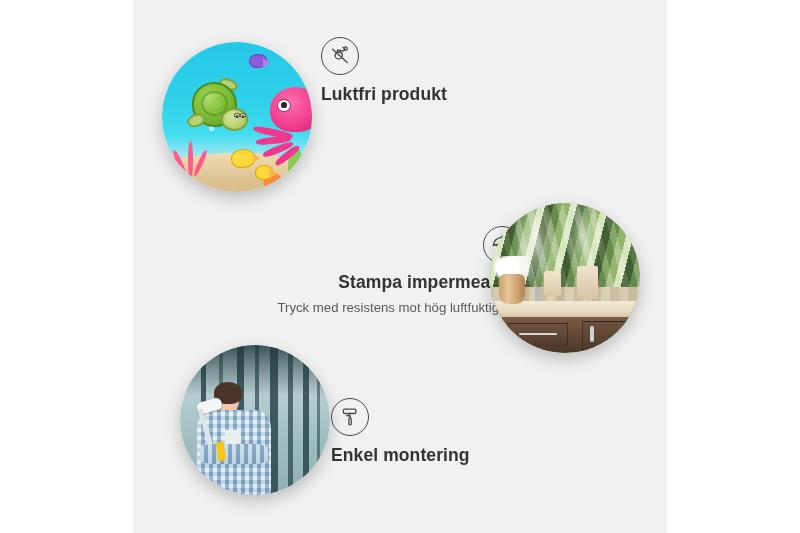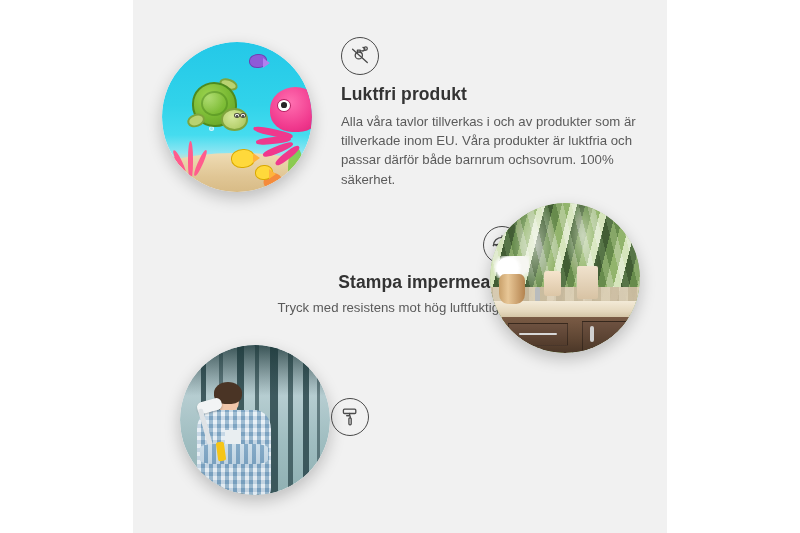--- a/index.html
+++ b/index.html
@@ -317,21 +317,21 @@
     letter-spacing: .1px;
     line-height: 1.25;
   }
   .feature p {
     font-size: 13.2px;
     color: #5a5a5a;
     line-height: 1.46;
   }
 
   
-  #feature-odourless { left: 208px; top: 37px; width: 300px; text-align: left; }
+  #feature-odourless { left: 188px; top: 37px; width: 300px; text-align: left; }
   #feature-odourless .icon-circle { margin-bottom: 9px; }
   #feature-odourless h3 { margin-bottom: 6px; }
 
   
   #feature-waterproof { left: 58px; top: 226px; width: 330px; text-align: right; }
   #feature-waterproof .icon-wrap { display:flex; justify-content:flex-end; margin-bottom: 8px; }
   #feature-waterproof h3 { margin-bottom: 4px; }
 
   
   #feature-easy { left: 198px; top: 398px; width: 300px; text-align: left; }
@@ -388,21 +388,20 @@
         <svg width="24" height="24" viewBox="0 0 24 24" fill="none" stroke="#4a4a4a" stroke-width="1.3" stroke-linecap="round" stroke-linejoin="round">
           <path d="M7.2 11.4c0-1.9 1.6-3.4 3.6-3.4s3.6 1.5 3.6 3.4-1.6 3.5-3.6 3.5-3.6-1.6-3.6-3.5z"></path>
           <path d="M9.4 8V6.2h2.9V8"></path>
           <path d="M12.3 6.9h2.6"></path>
           <path d="M14.9 6.9c1.1 0 2-.8 2-1.8s-.9-1.8-2-1.8"></path>
           <circle cx="17.6" cy="4.6" r="1.7"></circle>
           <path d="M4.6 5.2 19.3 18.6"></path>
         </svg>
       </div>
       <h3>Luktfri produkt</h3>
-      <p>Alla våra tavlor tillverkas i och av produkter som är tillverkade inom EU. Våra produkter är luktfria och passar därför både barnrum ochsovrum. 100% säkerhet.</p>
     </div>
 
     <div class="feature" id="feature-waterproof">
       <div class="icon-wrap">
         <div class="icon-circle">
           <svg width="24" height="24" viewBox="0 0 24 24" fill="none" stroke="#4a4a4a" stroke-width="1.3" stroke-linecap="round" stroke-linejoin="round">
             <path d="M3.4 12.6c0-4.6 3.8-8.3 8.6-8.3s8.6 3.7 8.6 8.3"></path>
             <path d="M3.4 12.6c.9-1.5 2-1.5 2.9 0 .9-1.5 2-1.5 2.9 0 .86-1.5 2-1.5 2.8 0 .9-1.5 2-1.5 2.9 0 .9-1.5 2-1.5 2.9 0 .9-1.5 2-1.5 2.8 0"></path>
             <path d="M12 4.3V2.8"></path>
             <path d="M12 12.6v5.5c0 1.1-.9 2-2 2s-2-.9-2-2"></path>
@@ -463,16 +462,17 @@
 
     <div class="feature" id="feature-easy">
       <div class="icon-circle">
         <svg width="24" height="24" viewBox="0 0 24 24" fill="none" stroke="#4a4a4a" stroke-width="1.3" stroke-linecap="round" stroke-linejoin="round">
           <rect x="5.4" y="4.2" width="12.4" height="4.3" rx="1.1"></rect>
           <path d="M11.6 8.5v2.2H8.9"></path>
           <path d="M8.9 10.7h2.4a1 1 0 0 1 1 1v1.1"></path>
           <rect x="10.9" y="12.8" width="2.3" height="7" rx="1"></rect>
         </svg>
       </div>
+      <h3>Enkel montering</h3>
     </div>
 
   </div>
 </div>
 
 </body></html>

